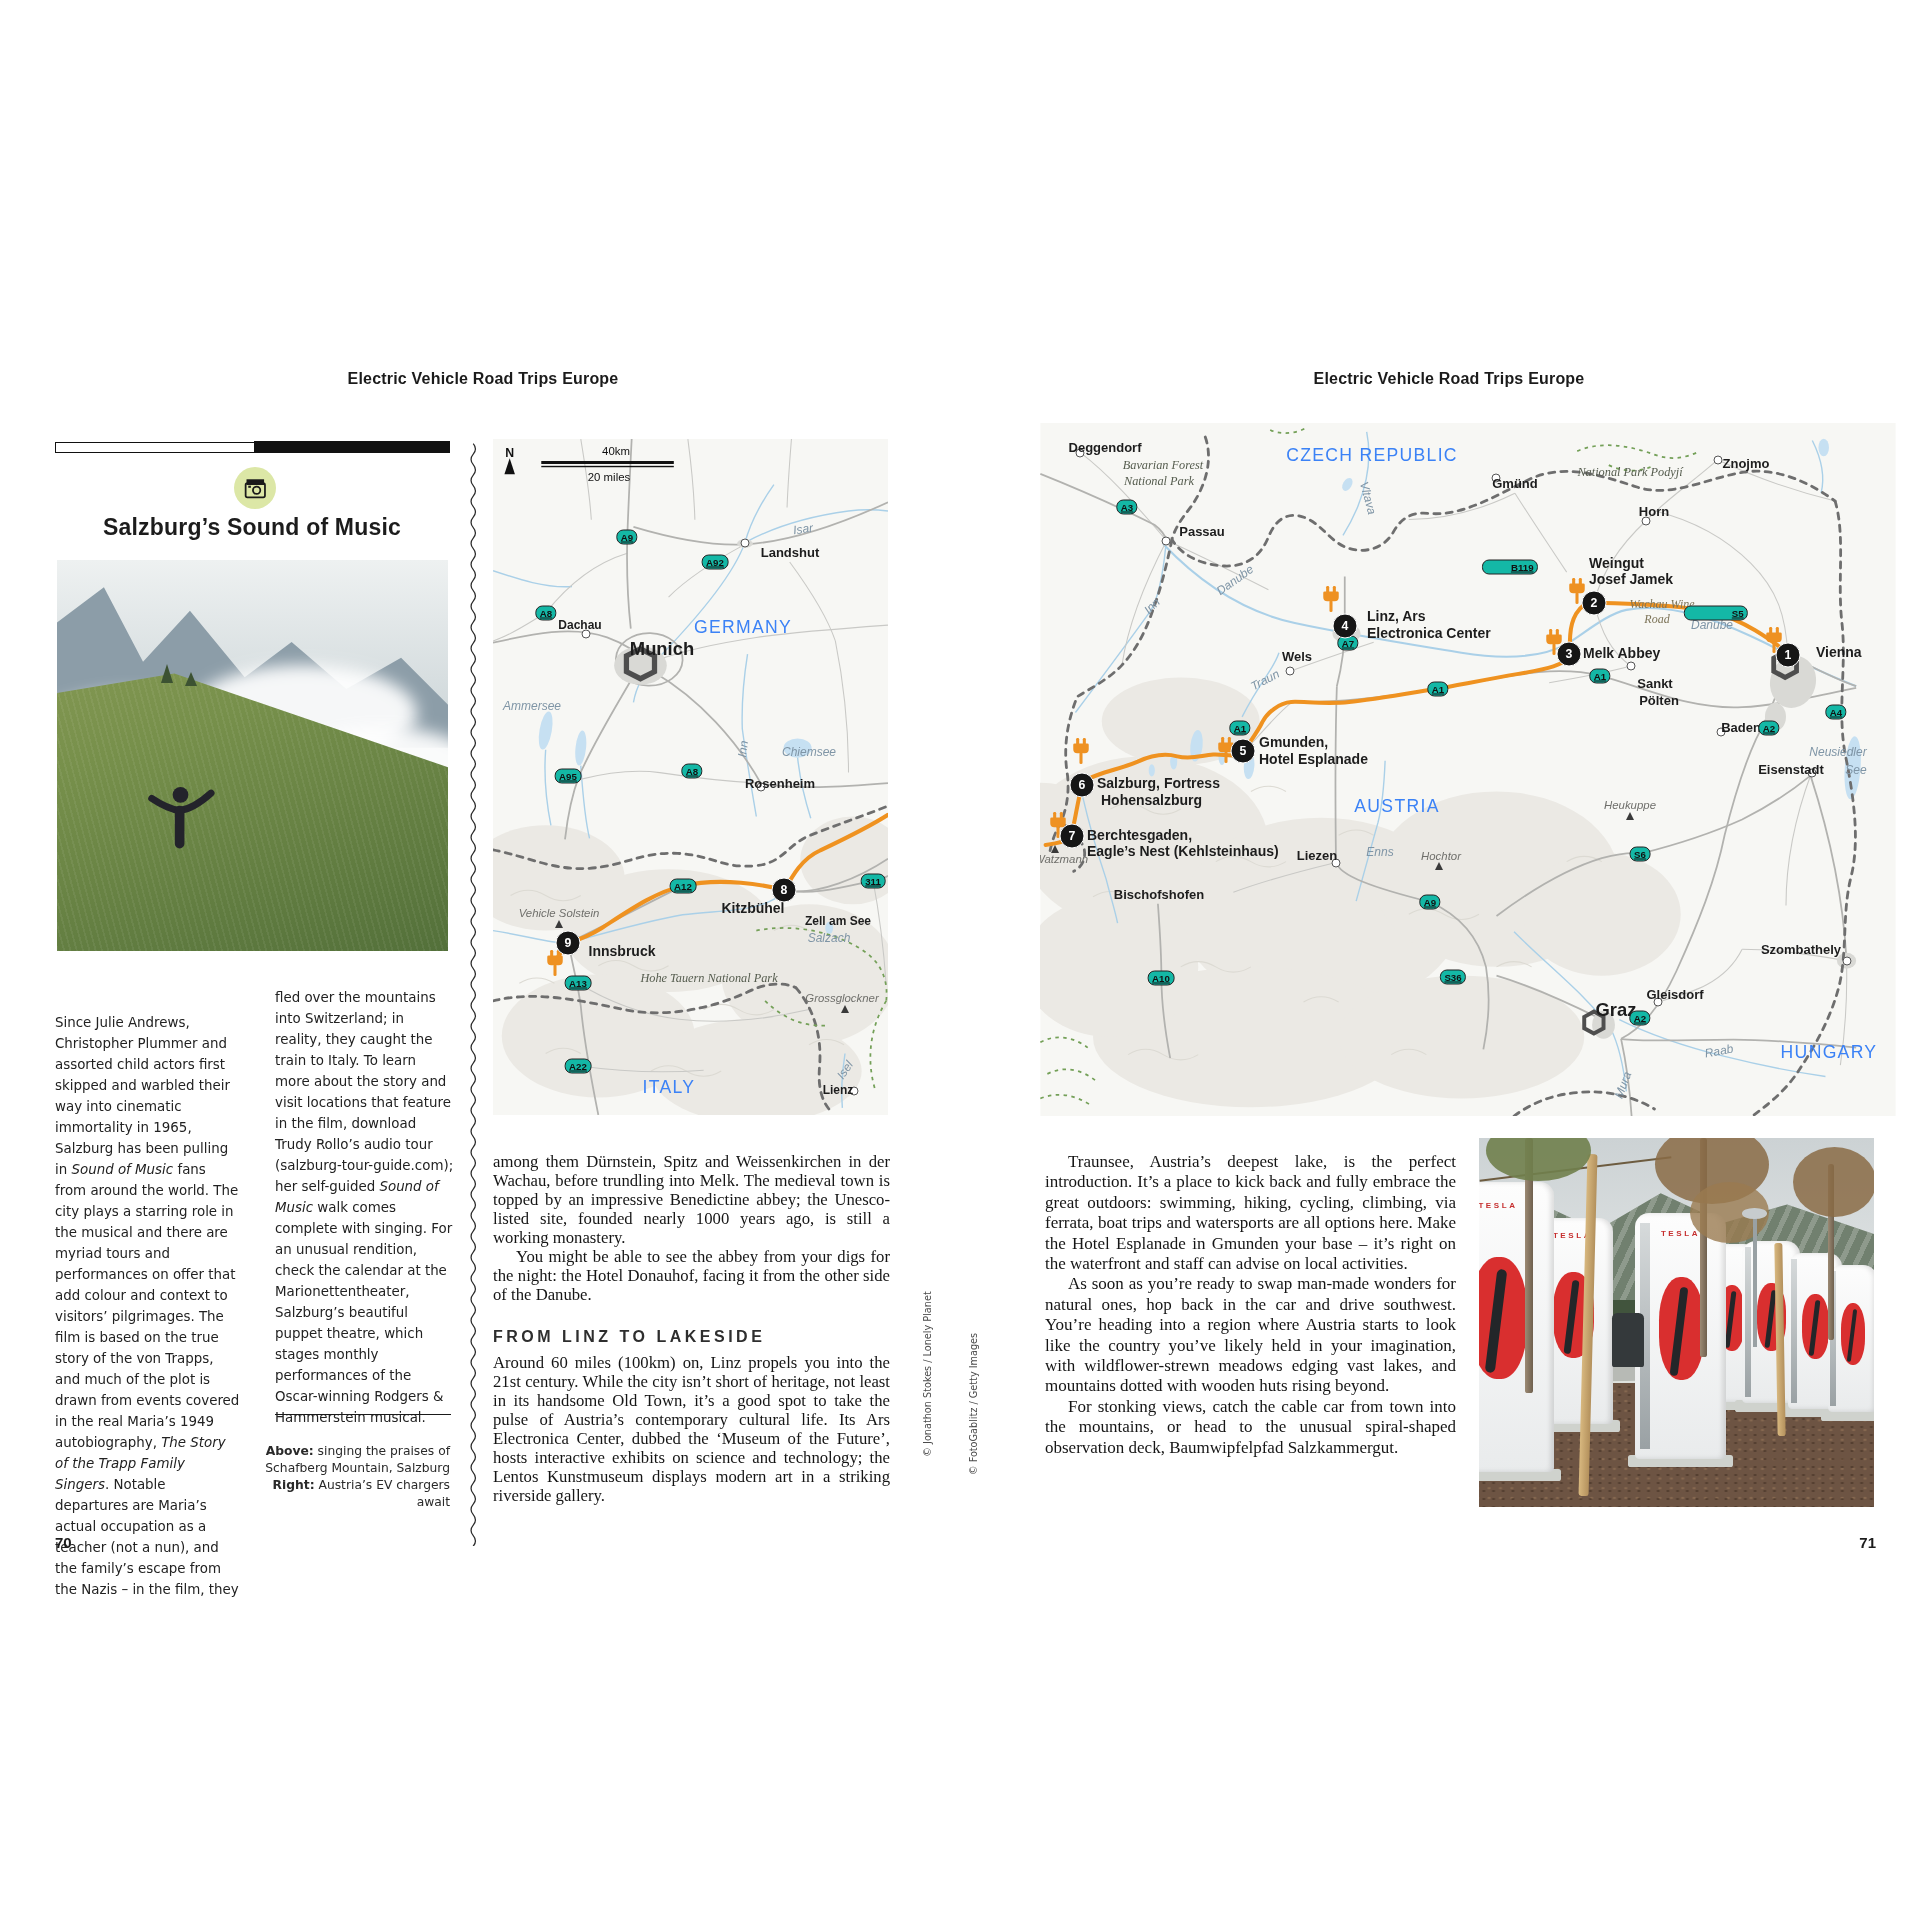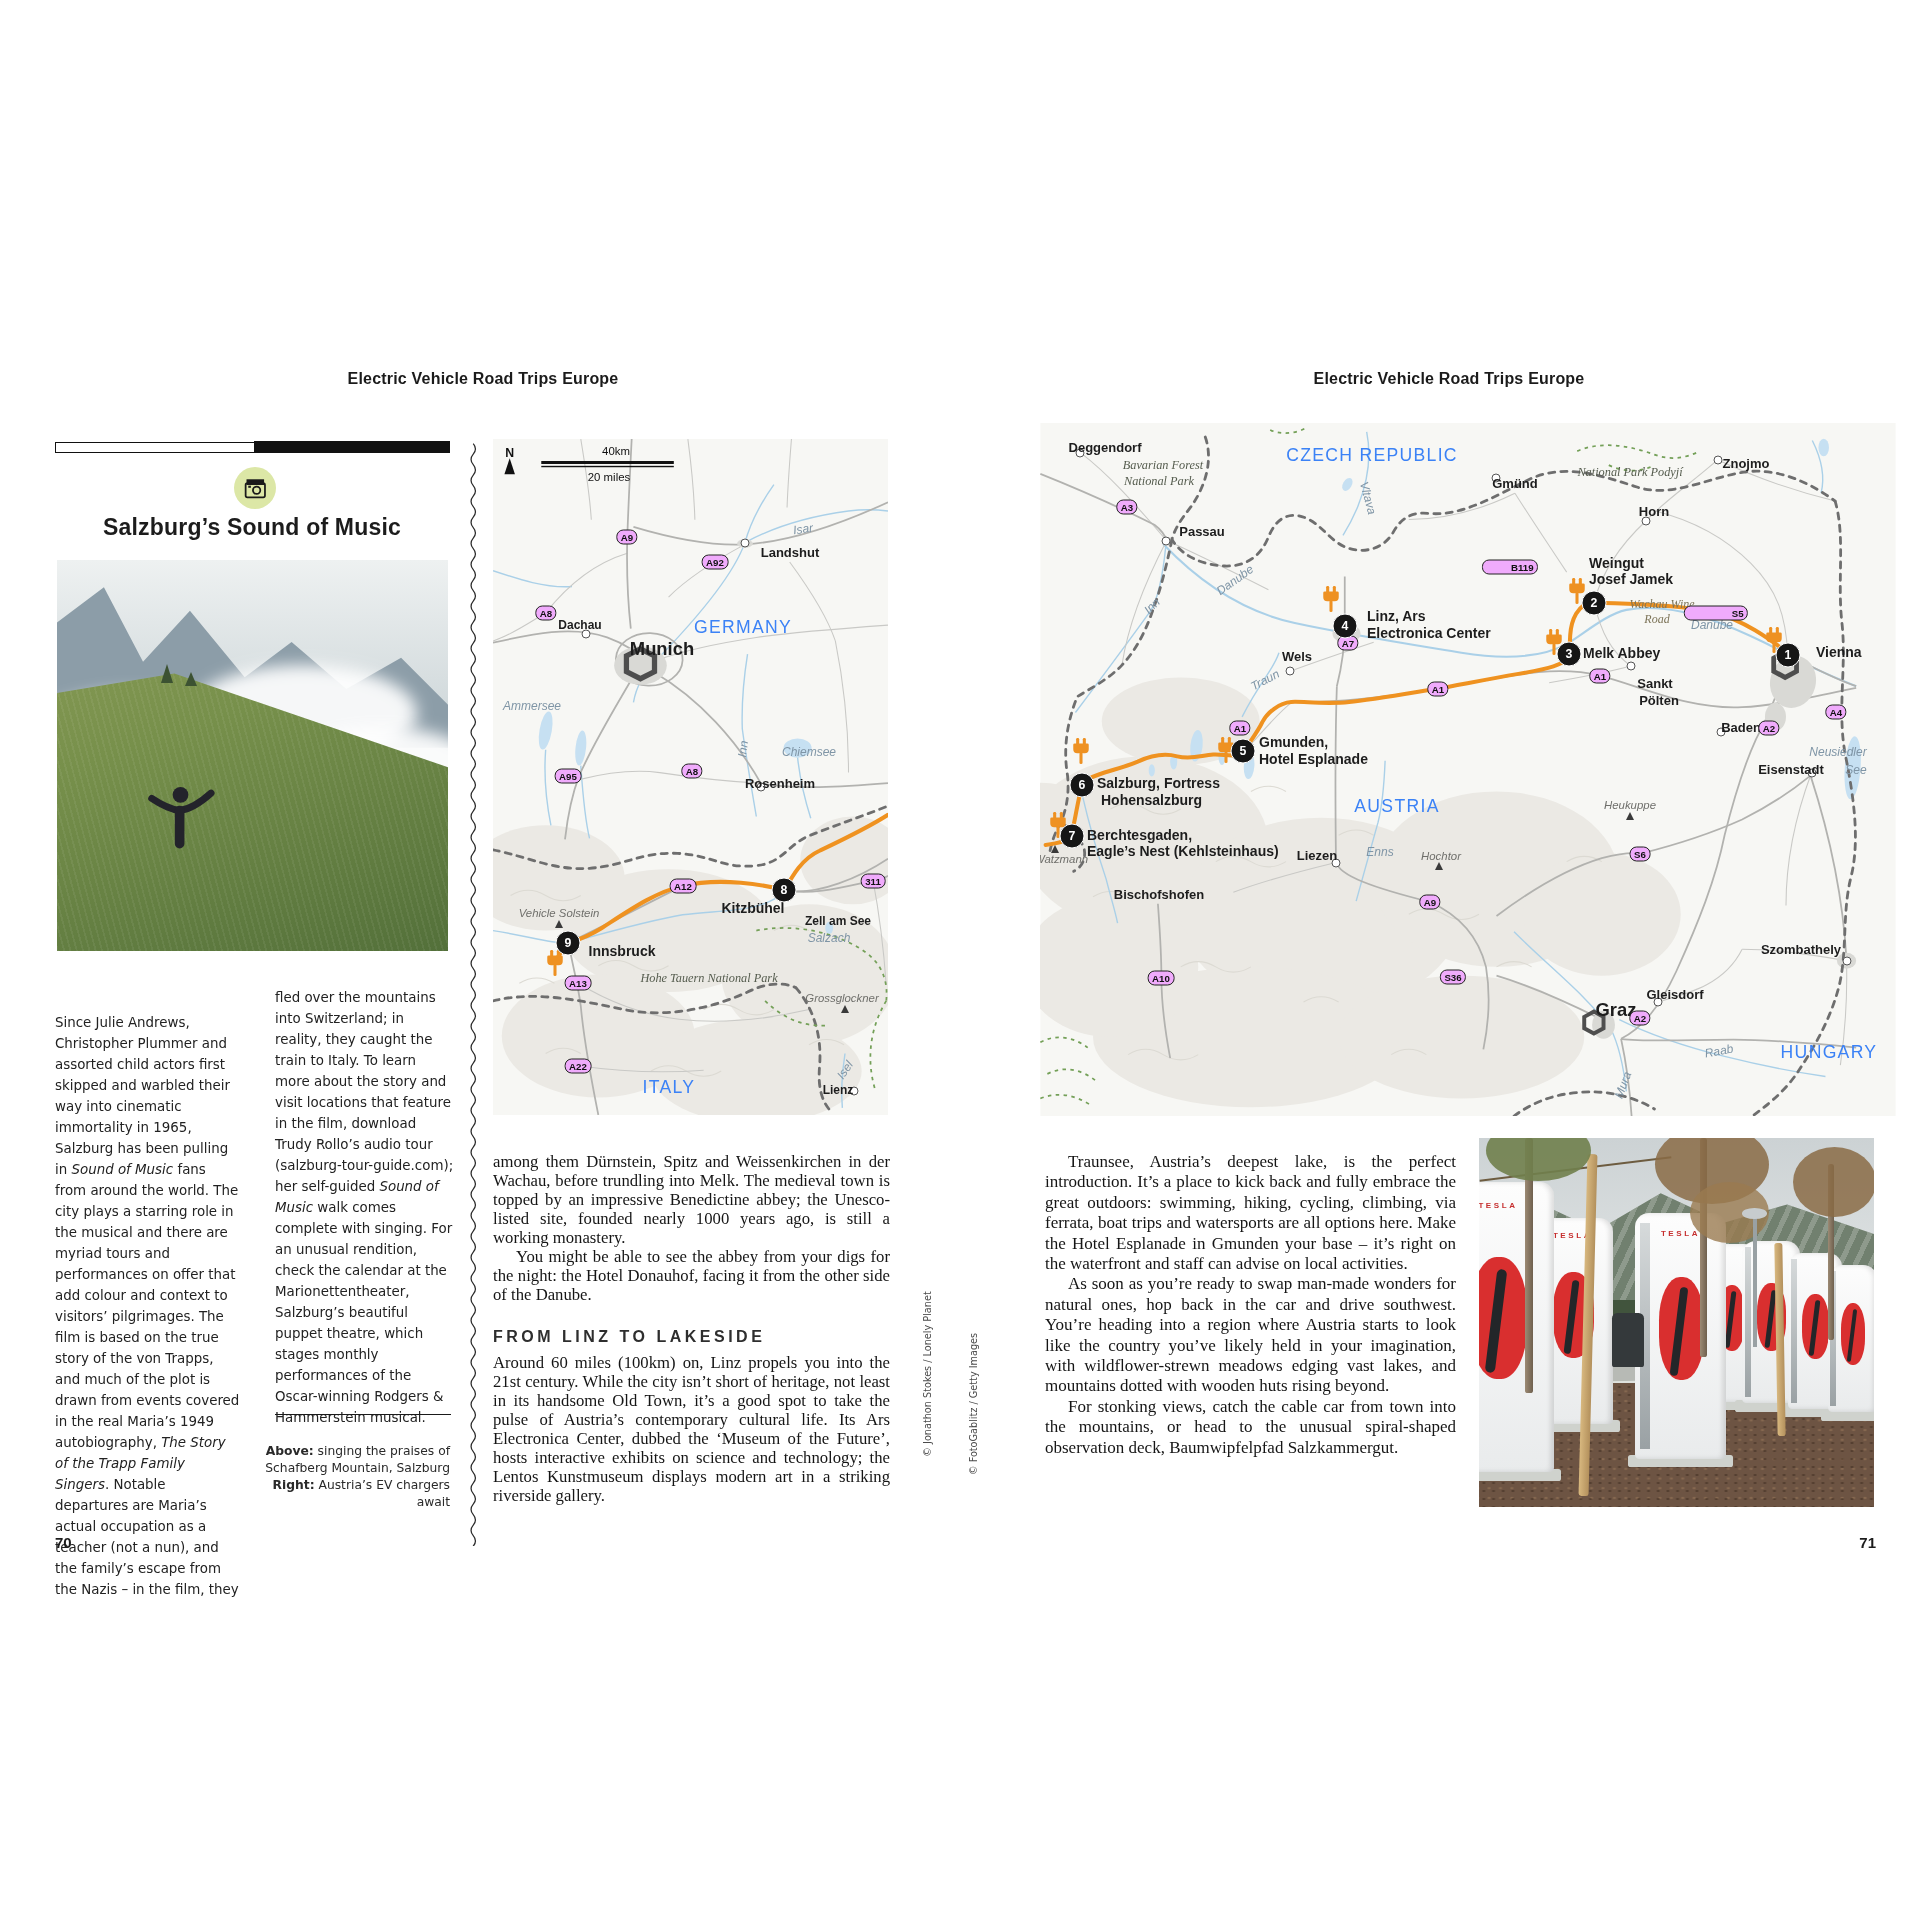--- a/index.html
+++ b/index.html
@@ -45,22 +45,22 @@
   .citybig{font-weight:700;font-size:18.4px;}
   .citysm{font-weight:700;font-size:12px;}
   .stoplbl{font-weight:700;font-size:14px;}
   .country{font-size:17.6px;letter-spacing:1.3px;color:#3b82f6;}
   .water{font-style:italic;font-size:12px;color:#7f95a6;}
   .park{font-style:italic;font-family:"Liberation Serif",serif;font-size:12.3px;color:#555c4e;}
   .peak{font-style:italic;font-size:11.4px;color:#6f6f6b;}
   .wine{font-style:italic;font-family:"Liberation Serif",serif;font-size:12px;color:#7d7458;}
   .scalelbl{font-size:11.4px;color:#111;}
   .north{font-weight:700;font-size:12.3px;color:#111;}
-  .m-shield{position:absolute;transform:translate(-50%,-50%);background:#f0abfc;border:1.3px solid #222;
-            border-radius:7px;padding:0px 3.5px;font-size:9.7px;font-weight:600;color:#111;line-height:13px;}
+  .m-shield{position:absolute;transform:translate(-50%,-50%);background:#14b8a6;border:1.3px solid #222;
+            border-radius:7px;padding:0px 3.5px;font-size:9.7px;font-weight:600;color:#111;line-height:13px;text-decoration:underline;}
   .m-stop{position:absolute;transform:translate(-50%,-50%);width:23px;height:23px;border-radius:50%;
           background:#161616;border:1.8px solid #fff;color:#fff;text-align:center;
           font-size:12.3px;font-weight:700;line-height:23px;}
   .m-dot{position:absolute;transform:translate(-50%,-50%);width:7px;height:7px;border-radius:50%;
          background:#fff;border:1.4px solid #555;}
   .m-tri{position:absolute;transform:translate(-50%,-50%);width:0;height:0;
          border-left:4.4px solid transparent;border-right:4.4px solid transparent;
          border-bottom:8px solid #3a3a3a;}
   .m-chg{position:absolute;transform:translate(-50%,-50%);}
   

